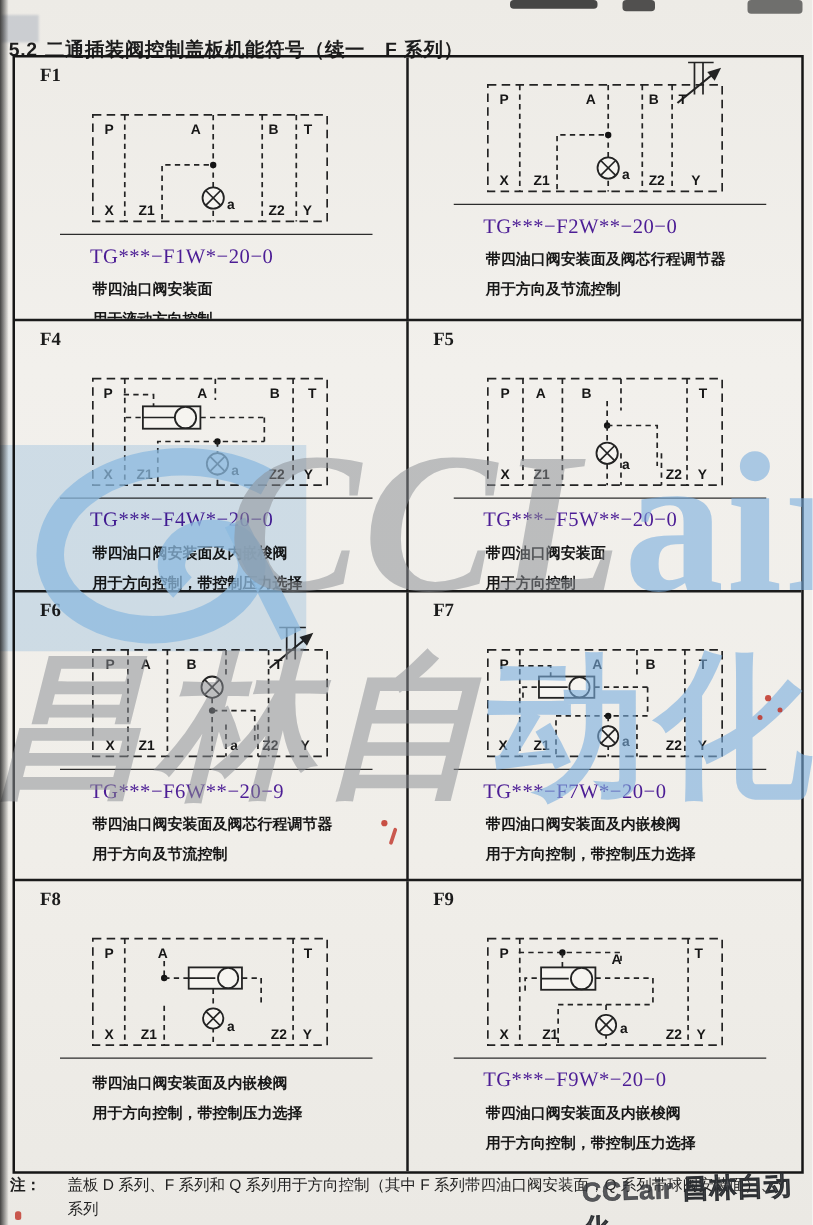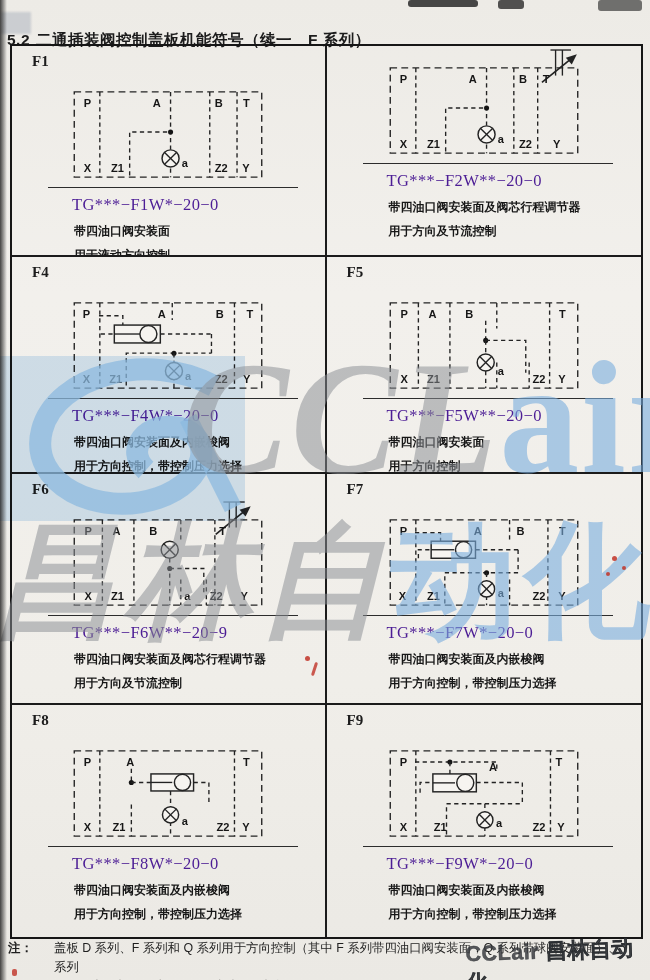--- a/index.html
+++ b/index.html
@@ -325,21 +325,20 @@
       <text x="16" y="43">P</text>
       <text x="66" y="43">A</text>
       <text x="203" y="43">T</text>
       <text x="16" y="119">X</text>
       <text x="50" y="119">Z1</text>
       <text x="131" y="112">a</text>
       <text x="172" y="119">Z2</text>
       <text x="202" y="119">Y</text>
     </svg>
     <div class="sep"></div>
-    <div class="model">TG***−F8W*−20−0</div>
     <div class="desc">
       <div>带四油口阀安装面及内嵌梭阀</div>
       <div>用于方向控制，带控制压力选择</div>
     </div>
   </div>
 
   <div class="cell">
     <div class="cell-id">F9</div>
     <svg class="diag" width="196" height="112" viewBox="0 0 230 130">
       <rect class="ln dsh" x="5" y="25" width="220" height="100"></rect>

